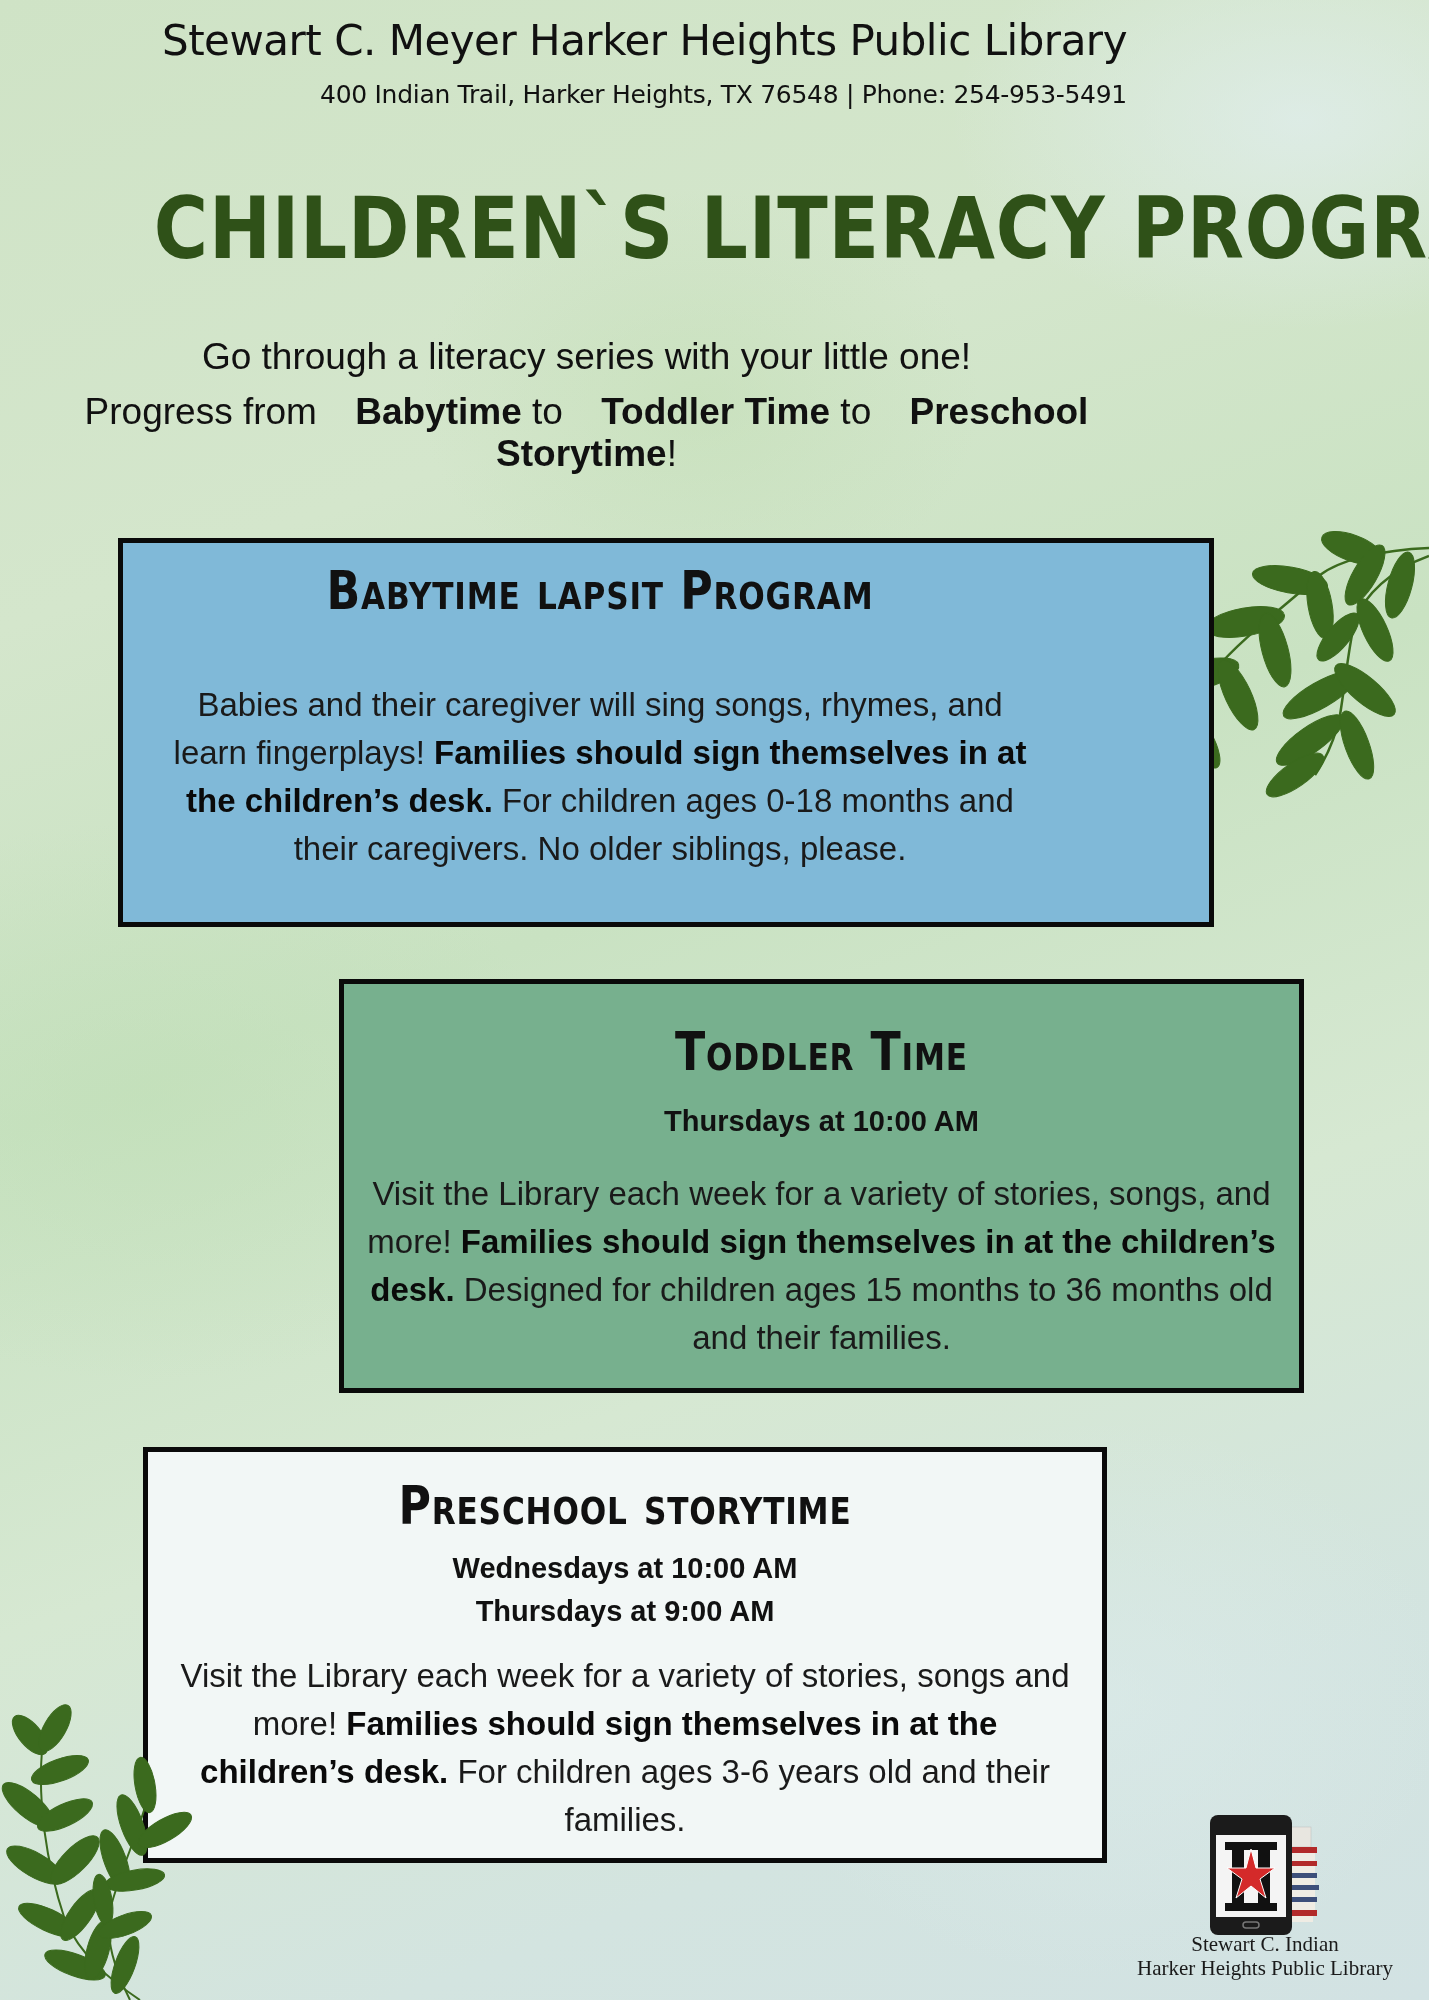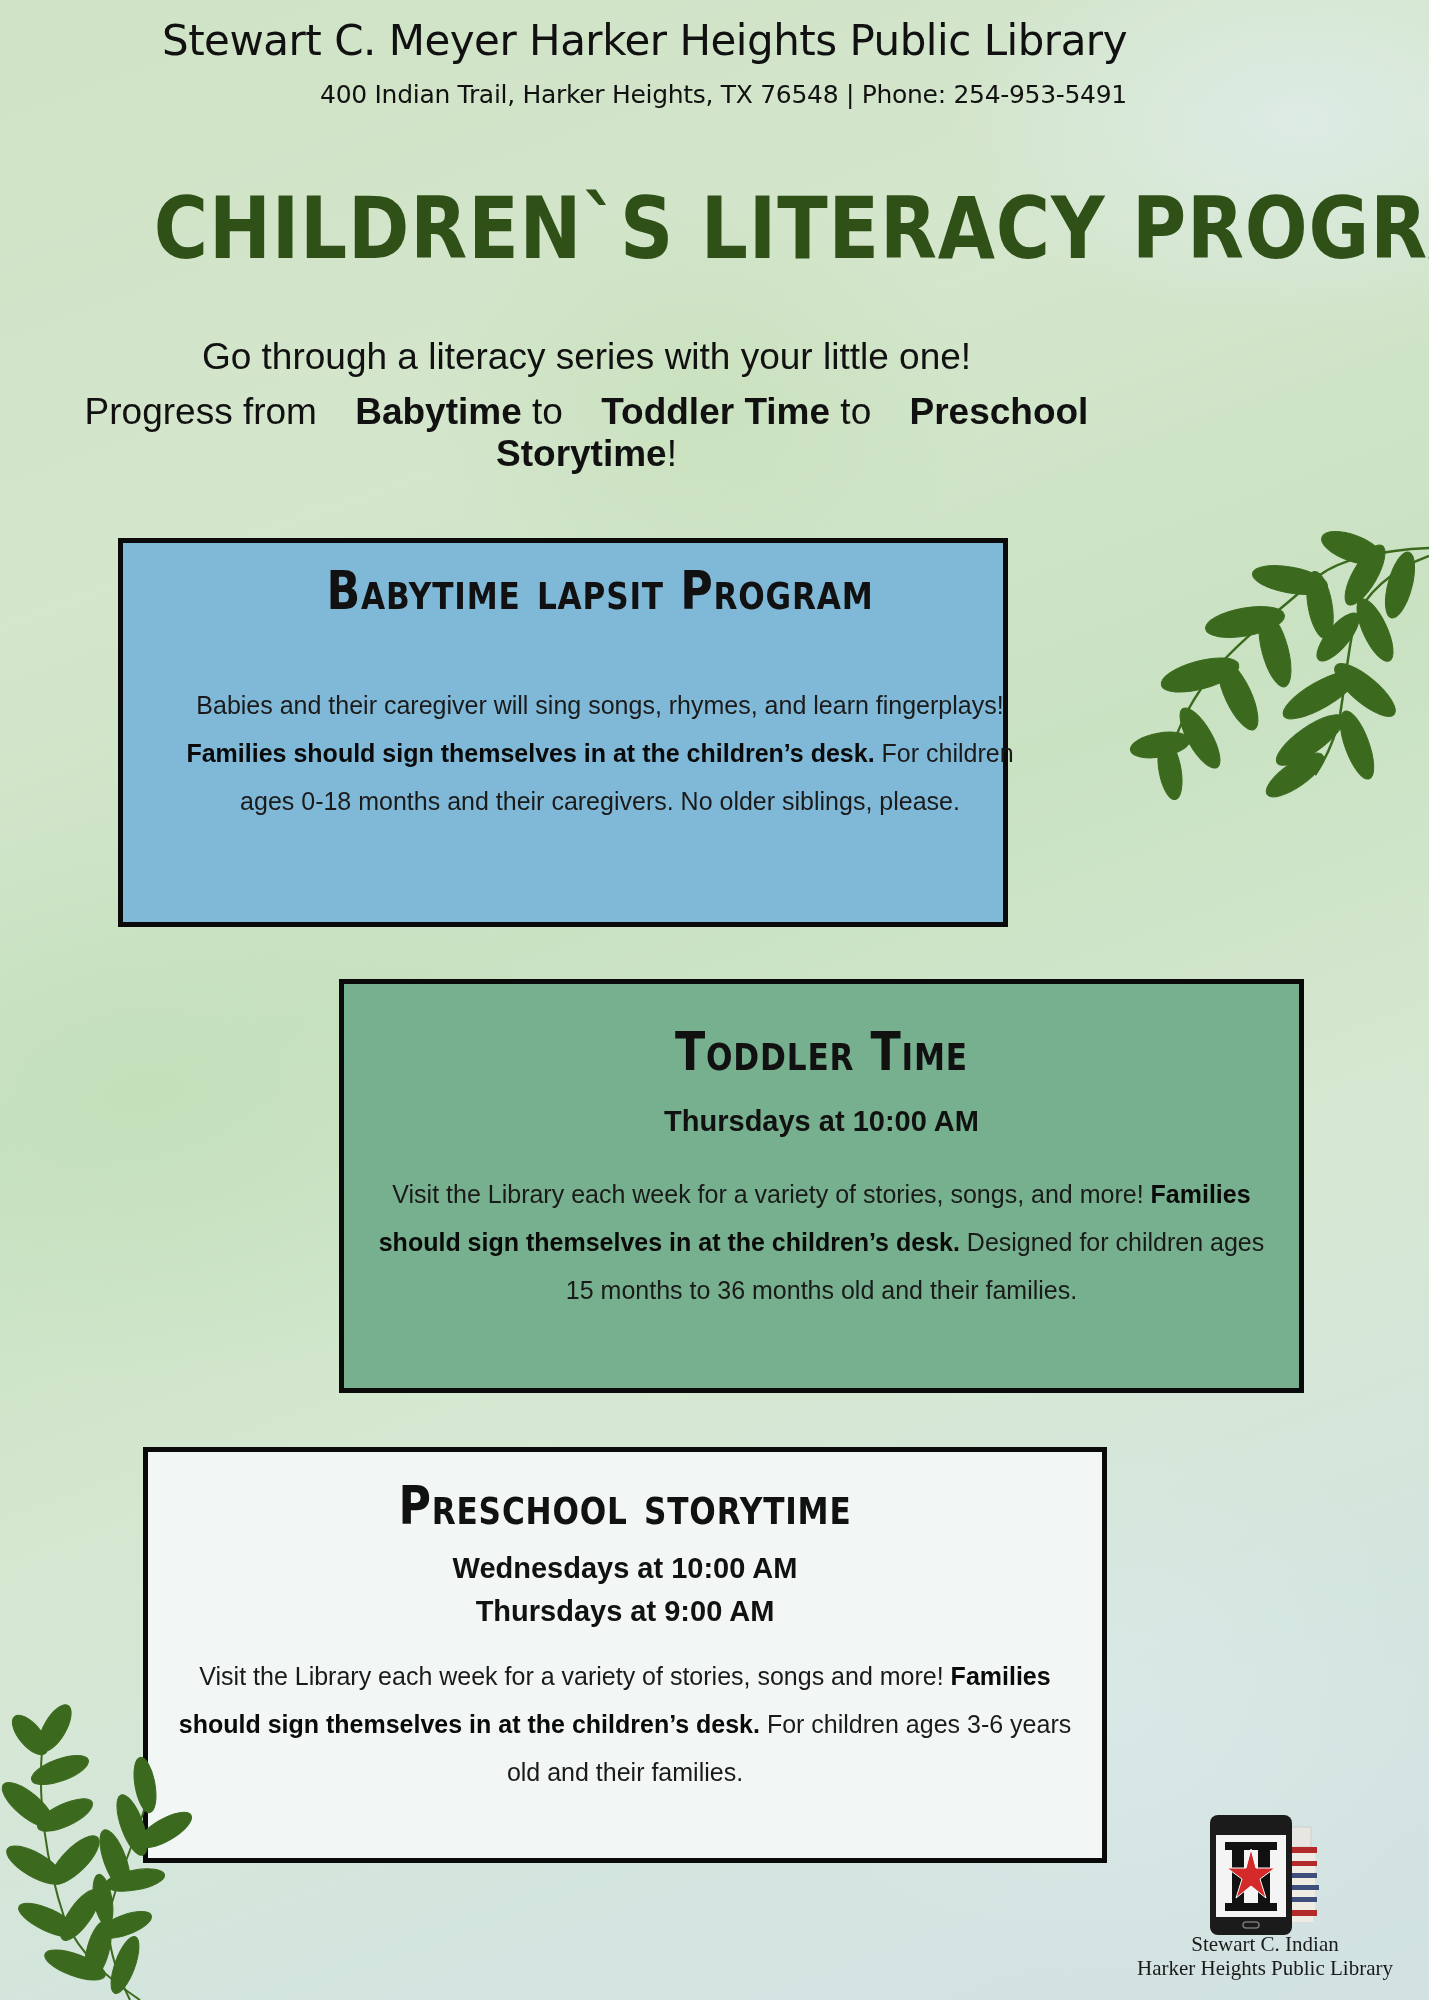--- a/index.html
+++ b/index.html
@@ -49,25 +49,25 @@
       font-family: "DejaVu Sans", sans-serif; font-weight: bold;
       font-size: 54px; letter-spacing: 1px;
       transform: scaleX(0.82); transform-origin: center top; white-space: nowrap;
       font-variant: small-caps;
     }
     .card-schedule {
       font-family: "Liberation Sans", sans-serif; font-weight: bold;
       font-size: 29px; line-height: 43px;
     }
     .card-body {
-      font-family: "Liberation Sans", sans-serif; font-size: 25px; line-height: 48px;
+      font-family: "Liberation Sans", sans-serif; font-size: 33px; line-height: 48px;
       color: #1a1a1a; font-weight: 300;
     }
     .card-body b { font-weight: bold; color: #0a0a0a; }
-    #card-babytime { left: 118px; top: 538px; width: 890px; height: 389px; background: #80b9d8; }
+    #card-babytime { left: 118px; top: 538px; width: 1096px; height: 389px; background: #80b9d8; }
     #card-babytime .card-title { position: absolute; left: 0; width: 954px; top: 16px; }
     #card-babytime .card-schedule { position: absolute; left: 0; width: 954px; top: 625px; }
     #card-babytime .sched-wrap { position: absolute; left: 0; width: 954px; top: 83px; }
     #card-babytime .card-body { position: absolute; left: 40px; width: 874px; top: 138px; }
 
     
     #card-toddler { left: 339px; top: 979px; width: 965px; height: 414px; background: #77b08e; }
     #card-toddler .card-title { position: absolute; left: 0; width: 955px; top: 36px; }
     #card-toddler .sched-wrap { position: absolute; left: 0; width: 955px; top: 116px; }
     #card-toddler .card-body { position: absolute; left: 20px; width: 915px; top: 186px; }

